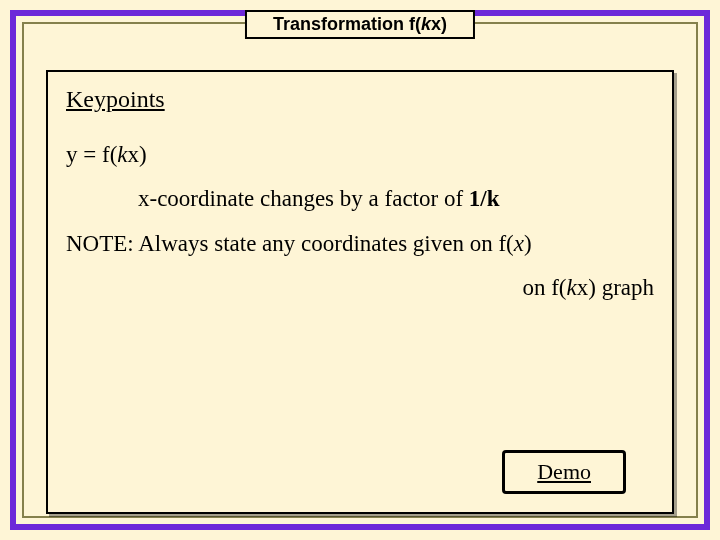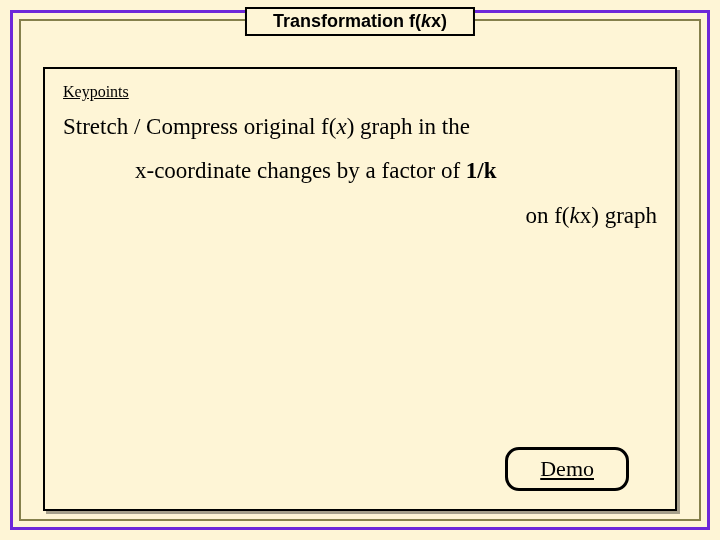--- a/index.html
+++ b/index.html
@@ -8,21 +8,21 @@
       height: 540px;
       background: #fef5d6;
       display: flex;
       align-items: center;
       justify-content: center;
       font-family: "Comic Sans MS", "Chalkboard SE", cursive;
     }
     .outer-frame {
       width: 700px;
       height: 520px;
-      border: 3px solid #6d28d9;
+      border: 6px solid #6d28d9;
       background: #fef5d6;
       padding: 6px;
     }
     .inner-frame {
       width: 100%;
       height: 100%;
       border: 2px solid #85804c;
       position: relative;
       padding-top: 24px;
     }
@@ -43,68 +43,71 @@
     .content-box {
       margin: 22px 22px 0 22px;
       border: 2.5px solid #000;
       box-shadow: 3px 3px 0 rgba(0,0,0,0.35);
       background: #fef5d6;
       padding: 14px 18px 22px 18px;
       position: relative;
       height: 444px;
     }
     .kp {
-      font-size: 16px;
+      font-size: 24px;
       text-decoration: underline;
-      margin-bottom: 6px;
+      margin-bottom: 22px;
     }
     .line {
       font-size: 23px;
       line-height: 1.75;
       margin-bottom: 4px;
     }
     .ital { font-style: italic; }
     .indent1 { margin-left: 72px; }
     .indent2 { margin-left: 56px; text-align: right; }
     .demo-btn {
       position: absolute;
       right: 46px;
       bottom: 18px;
       border: 3px solid #000;
-      border-radius: 14px;
+      border-radius: 4px;
       padding: 6px 32px;
       font-family: inherit;
       font-size: 22px;
       text-decoration: underline;
       background: #fef5d6;
     }
   </style>
 </head>
 <body>
 
 <div class="outer-frame">
   <div class="inner-frame">
 
     <div class="title-box">
       <span>Transformation f(</span><span class="ital">k</span><span>x)</span>
     </div>
 
     <div class="content-box">
       <div class="kp">Keypoints</div>
 
+      <div class="line">
+        <span>y = f(</span><span class="ital">k</span><span>x)</span>
+      </div>
 
-      <div class="line">
-        <span>Stretch / Compress original f(</span><span class="ital">x</span><span>) graph in the</span>
-      </div>
 
 
       <div class="line indent1">
         <span>x-coordinate changes by a factor of </span><b>1/k</b>
       </div>
 
+      <div class="line">
+        <span>NOTE: Always state any coordinates given on f(</span><span class="ital">x</span><span>)</span>
+      </div>
 
       <div class="line indent2">
         <span>on f(</span><span class="ital">k</span><span>x) graph</span>
       </div>
 
       <div class="demo-btn">Demo</div>
     </div>
 
   </div>
 </div>

